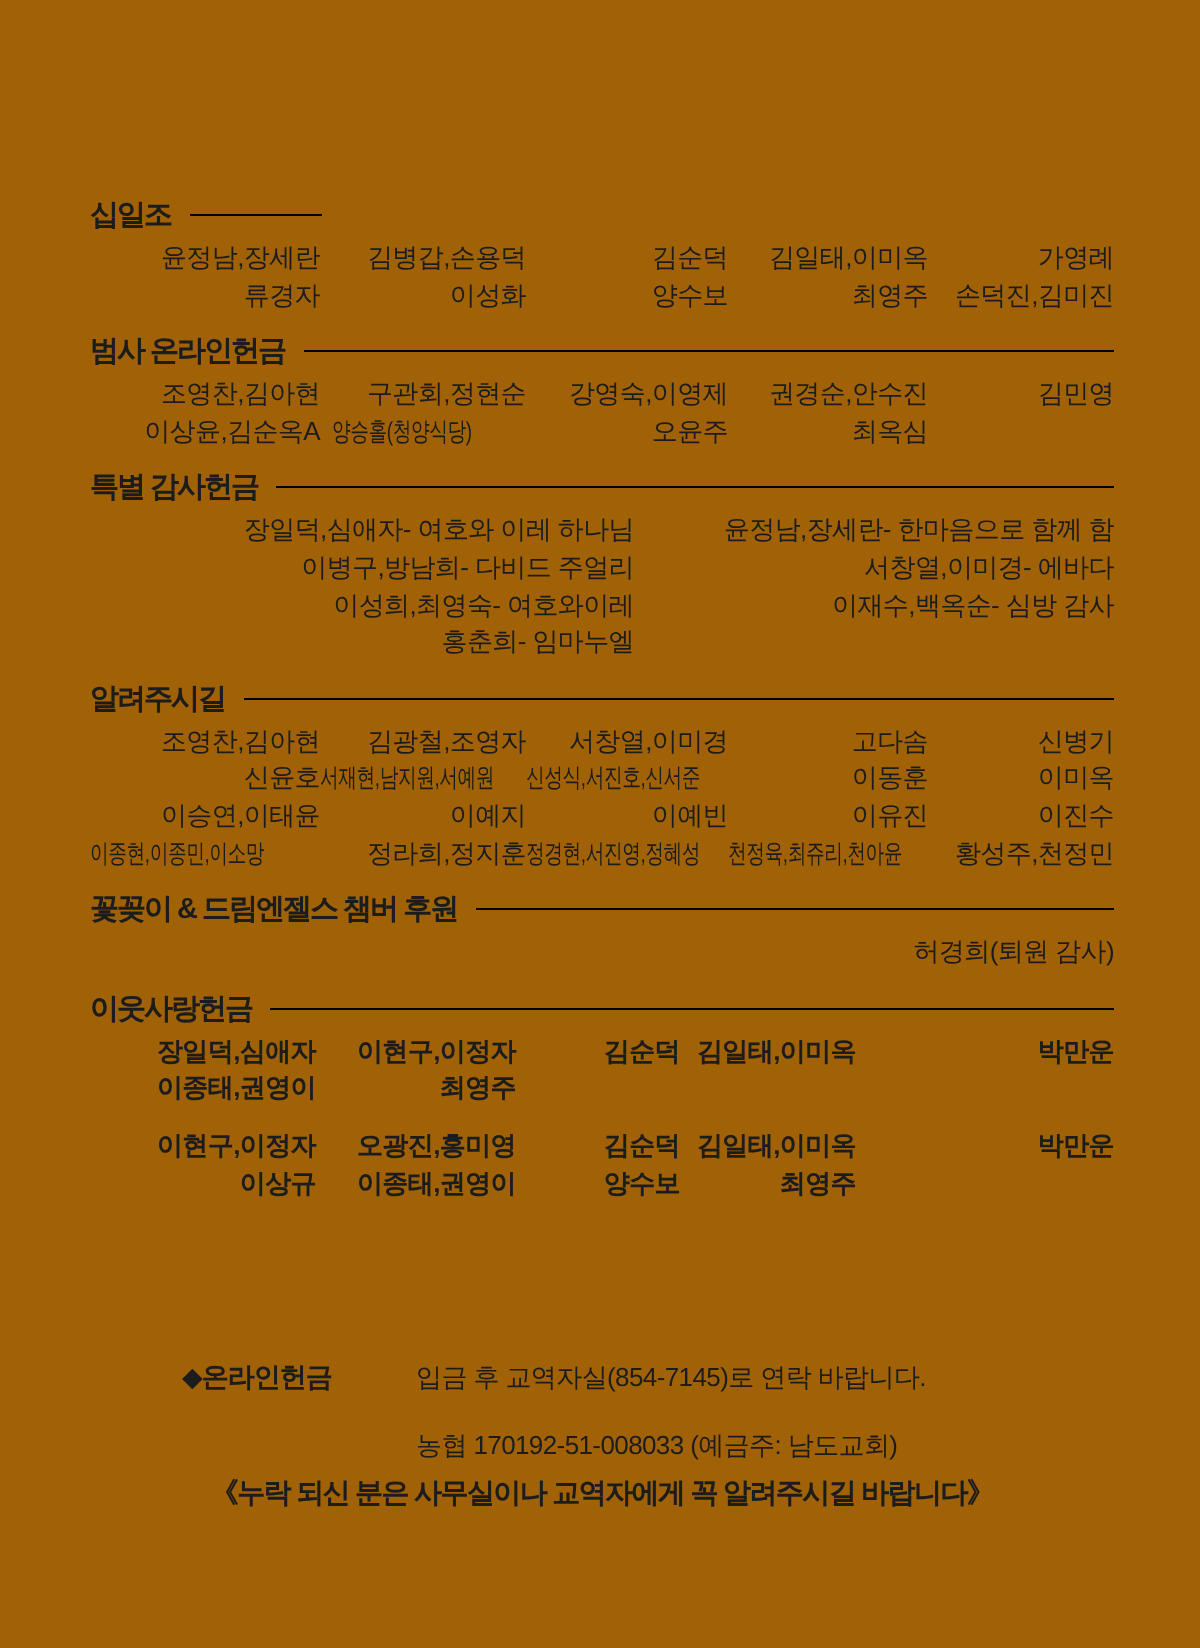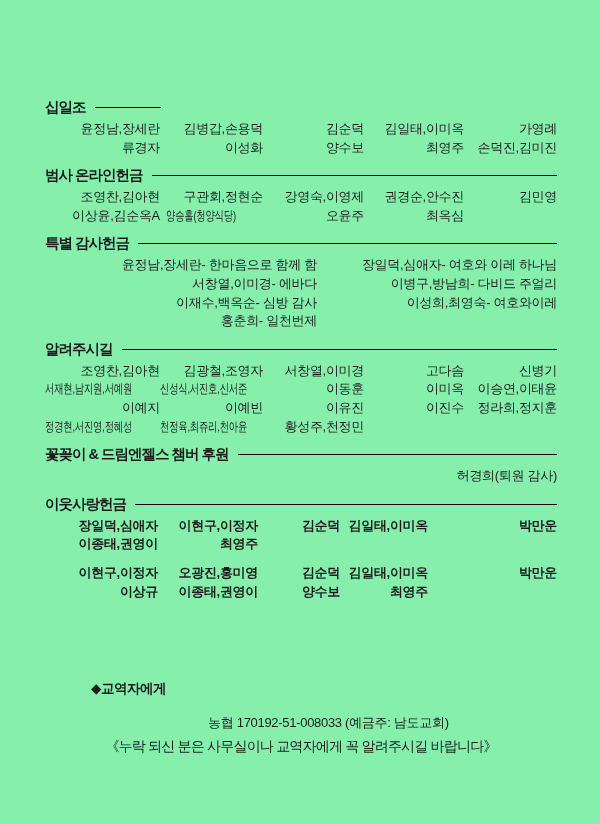--- a/index.html
+++ b/index.html
@@ -1,19 +1,19 @@
 <!DOCTYPE html>
 <html><head>
 <meta charset="utf-8">
 <style>
   * { margin:0; padding:0; box-sizing:border-box; }
   html,body { background:#e8e8e8; }
   .page {
     width:600px; height:824px;
-    background:#86efac;
+    background:#a16207;
     color:#1c1c1c;
     font-family:"Liberation Sans","DejaVu Sans",sans-serif;
     padding:99px 43px 0 45px;
     overflow:hidden;
     position:relative;
     letter-spacing:-0.3px;
   }
   .sec { margin-bottom:10px; }
   .sec-head { display:flex; align-items:center; margin-bottom:4px; height:17px; }
   .sec-title { font-weight:bold; font-size:14.5px; letter-spacing:-1px; white-space:nowrap; }
@@ -24,21 +24,21 @@
   .grid-a { grid-template-columns:115px 103px 101px 100px auto; }
   .grid-b { grid-template-columns:113px 100px 82px 88px auto;font-weight:bold; }
   .grid-s { grid-template-columns:272px auto; }
   .grid-one { grid-template-columns:auto;margin-left:36px; }
   .cell { white-space:nowrap; overflow:visible; }
   .cond { display:inline-block; transform:scaleX(0.72); transform-origin:0 50%; white-space:nowrap; }
   .footer { margin-top:78px; font-size:13px; }
   .f1 { display:flex; padding-left:46px; line-height:20px; }
   .f1-label { font-weight:bold; font-size:13.5px; width:117px; letter-spacing:-0.5px; }
   .f2 { padding-left:163px; line-height:20px; margin-top:14px; }
-  .f3 { text-align:center; font-weight:normal; font-size:14px; letter-spacing:-0.8px; margin-top:3px; line-height:20px; }
+  .f3 { text-align:center; font-weight:bold; font-size:14px; letter-spacing:-0.8px; margin-top:3px; line-height:20px; }
 </style>
 </head>
 <body>
 
 <div class="page">
 
   <div class="sec">
     <div class="sec-head">
       <span class="sec-title">십일조</span>
       <span class="rule rule-short"></span>
@@ -74,51 +74,53 @@
       <div class="cell">최옥심</div>
     </div>
   </div>
 
   <div class="sec">
     <div class="sec-head">
       <span class="sec-title">특별 감사헌금</span>
       <span class="rule"></span>
     </div>
     <div class="grid-s">
+      <div class="cell">장일덕,심애자- 여호와 이레 하나님</div>
       <div class="cell">윤정남,장세란- 한마음으로 함께 함</div>
-      <div class="cell">장일덕,심애자- 여호와 이레 하나님</div>
+      <div class="cell">이병구,방남희- 다비드 주얼리</div>
       <div class="cell">서창열,이미경- 에바다</div>
-      <div class="cell">이병구,방남희- 다비드 주얼리</div>
+      <div class="cell">이성희,최영숙- 여호와이레</div>
       <div class="cell">이재수,백옥순- 심방 감사</div>
-      <div class="cell">이성희,최영숙- 여호와이레</div>
-      <div class="cell">홍춘희- 일천번제</div>
+      <div class="cell">홍춘희- 임마누엘</div>
       <div class="cell"></div>
     </div>
   </div>
 
   <div class="sec">
     <div class="sec-head">
       <span class="sec-title">알려주시길</span>
       <span class="rule"></span>
     </div>
     <div class="grid-a">
       <div class="cell">조영찬,김아현</div>
       <div class="cell">김광철,조영자</div>
       <div class="cell">서창열,이미경</div>
       <div class="cell">고다솜</div>
       <div class="cell">신병기</div>
+      <div class="cell">신윤호</div>
       <div class="cell"><span class="cond">서재현,남지원,서예원</span></div>
       <div class="cell"><span class="cond">신성식,서진호,신서준</span></div>
       <div class="cell">이동훈</div>
       <div class="cell">이미옥</div>
       <div class="cell">이승연,이태윤</div>
       <div class="cell">이예지</div>
       <div class="cell">이예빈</div>
       <div class="cell">이유진</div>
       <div class="cell">이진수</div>
+      <div class="cell"><span class="cond">이종현,이종민,이소망</span></div>
       <div class="cell">정라희,정지훈</div>
       <div class="cell"><span class="cond">정경현,서진영,정혜성</span></div>
       <div class="cell"><span class="cond">천정육,최쥬리,천아윤</span></div>
       <div class="cell">황성주,천정민</div>
     </div>
   </div>
 
   <div class="sec">
     <div class="sec-head">
       <span class="sec-title">꽃꽂이 &amp; 드림엔젤스 챔버 후원</span>
@@ -154,19 +156,20 @@
       <div class="cell">박만운</div>
       <div class="cell">이상규</div>
       <div class="cell">이종태,권영이</div>
       <div class="cell">양수보</div>
       <div class="cell">최영주</div>
     </div>
   </div>
 
   <div class="footer">
     <div class="f1">
-      <span class="f1-label"><span>◆</span><span>교역자에게</span></span>
+      <span class="f1-label"><span>◆</span><span>온라인헌금</span></span>
+      <span class="f1-text">입금 후 교역자실(854-7145)로 연락 바랍니다.</span>
     </div>
     <div class="f2">농협 170192-51-008033 (예금주: 남도교회)</div>
     <div class="f3">《누락 되신 분은 사무실이나 교역자에게 꼭 알려주시길 바랍니다》</div>
   </div>
 
 </div>
 
 </body></html>

